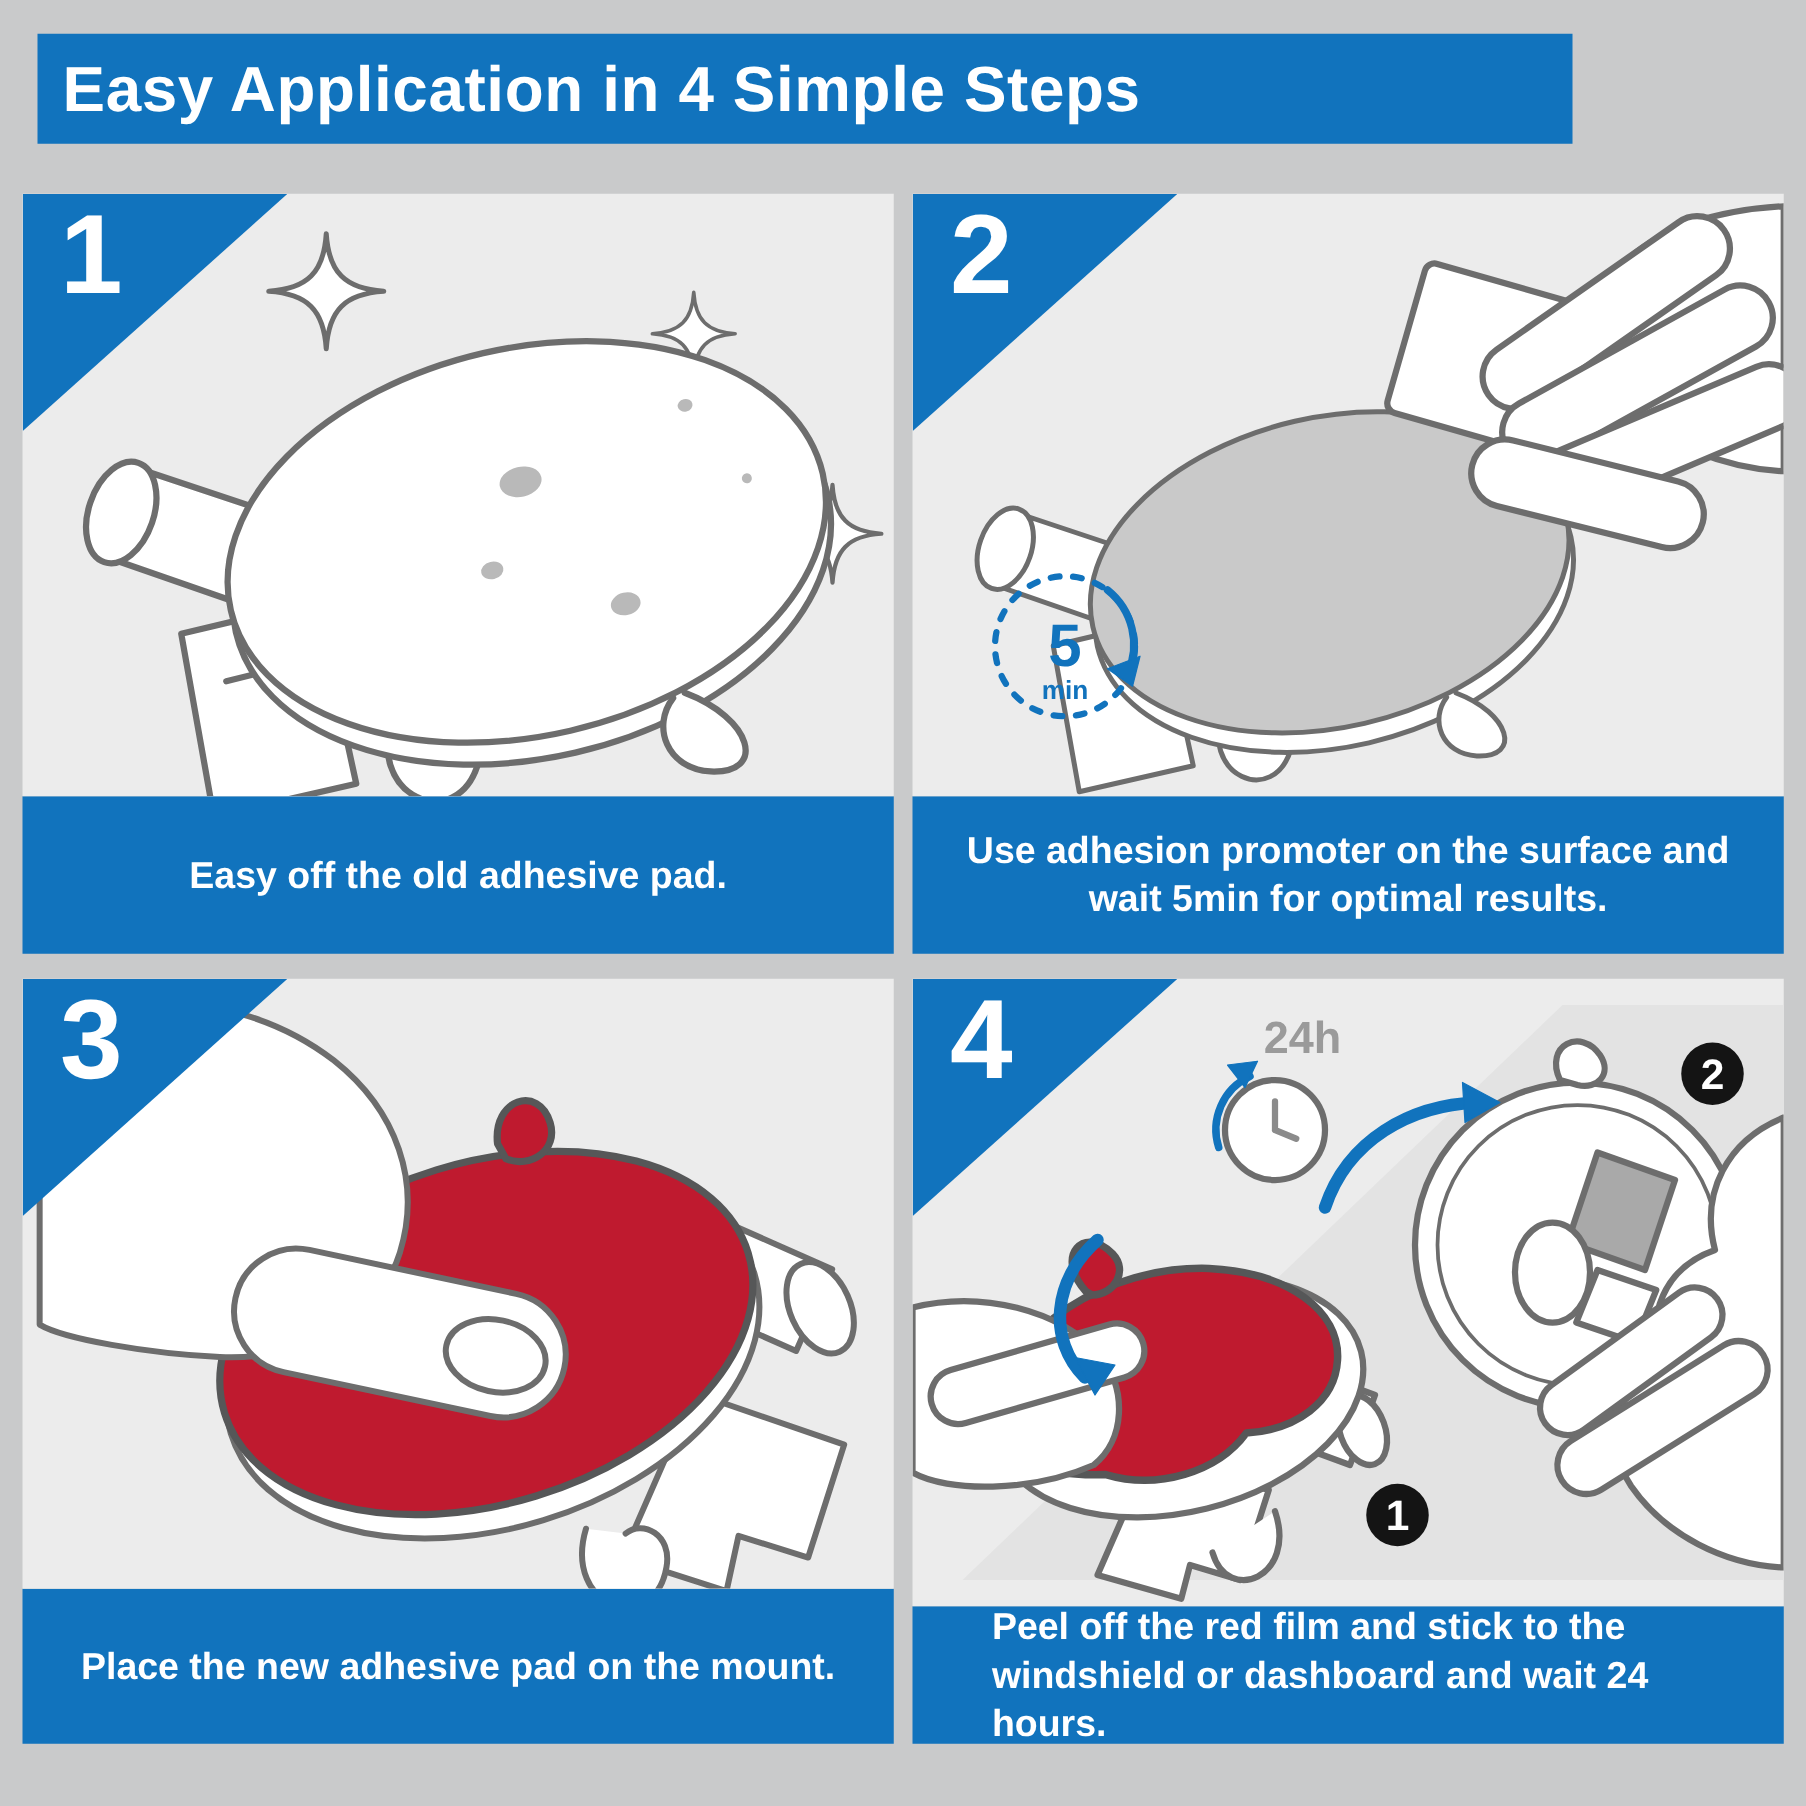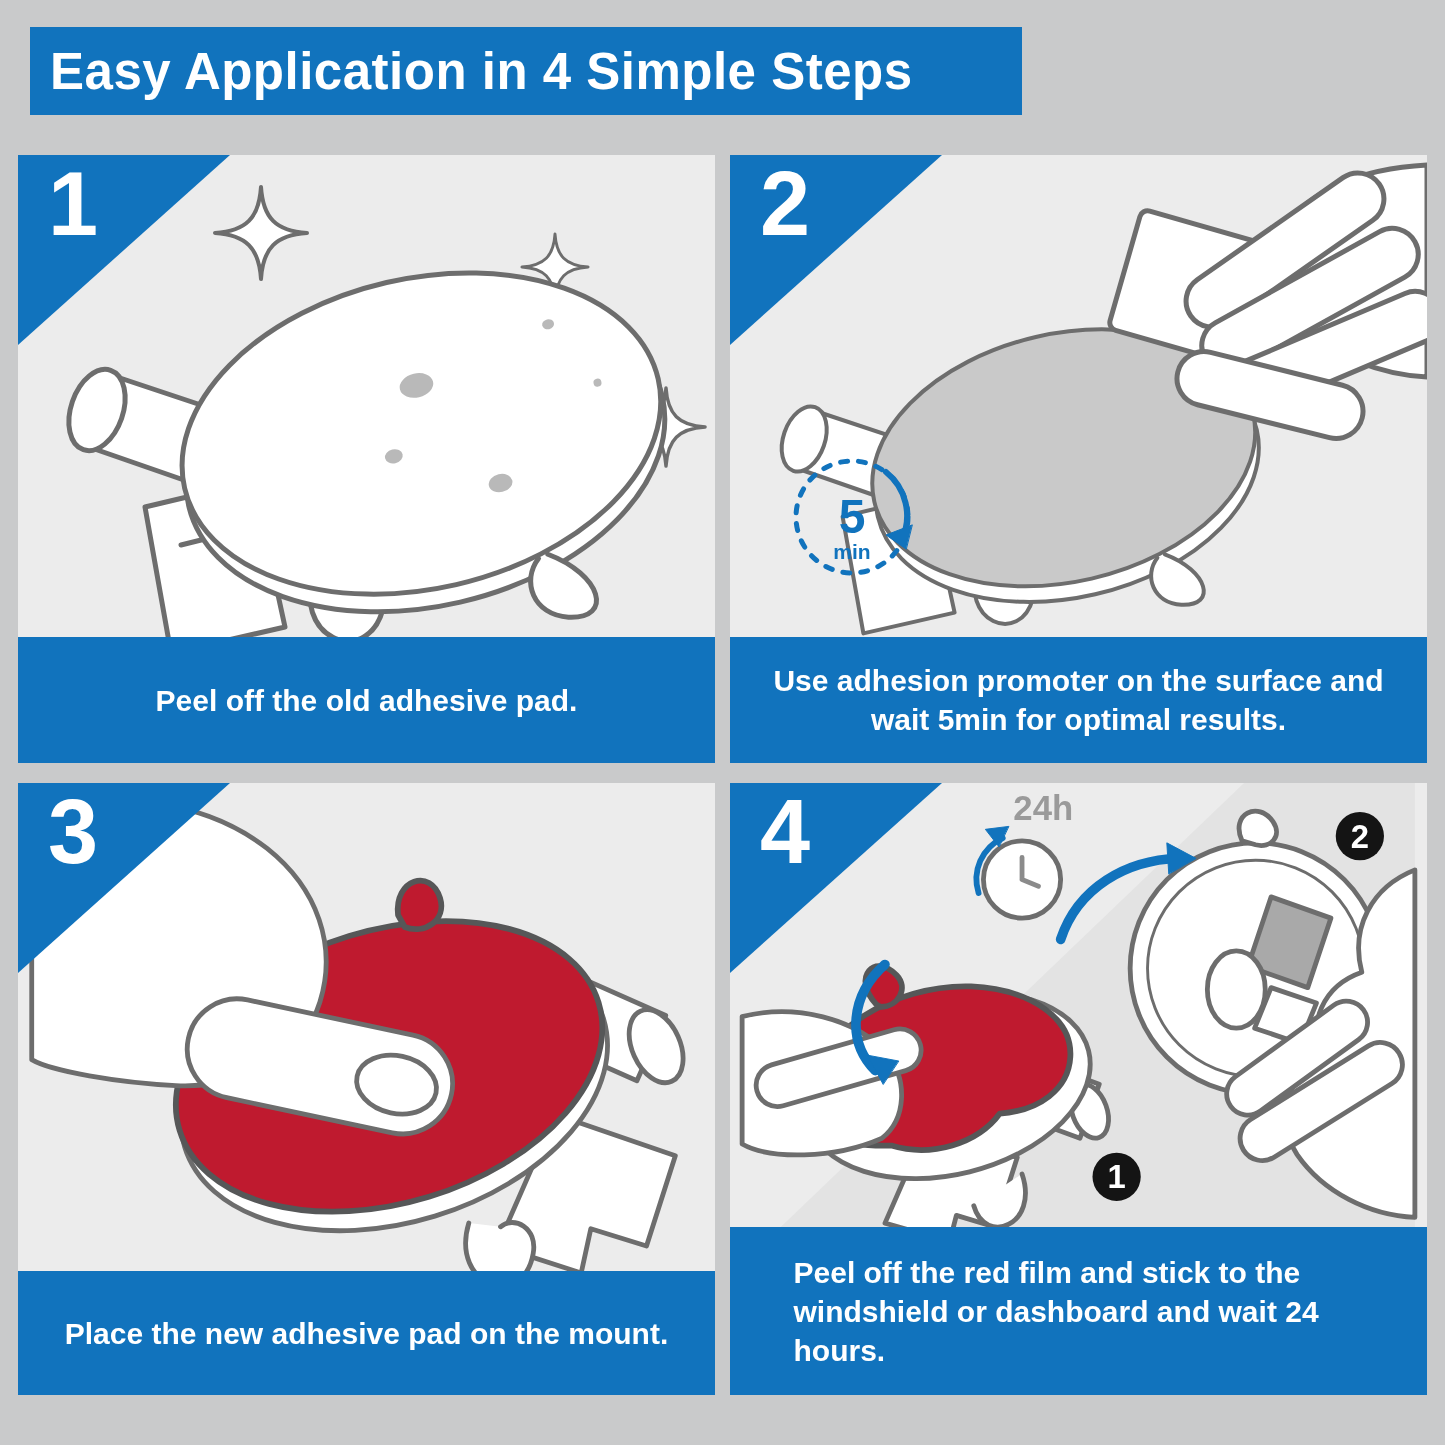--- a/index.html
+++ b/index.html
@@ -1,32 +1,32 @@
 <!DOCTYPE html>
 <html><head>
 <meta charset="utf-8">
 <style>
   *{box-sizing:border-box;}
   html,body{margin:0;padding:0;}
   body{width:1445px;height:1445px;background:#c9cacb;font-family:"Liberation Sans",sans-serif;position:relative;overflow:hidden;}
 
-  .header{position:absolute;left:30px;top:27px;width:992px;height:88px;background:#1173bd;display:flex;align-items:center;padding-left:20px;}
+  .header{position:absolute;left:30px;top:27px;width:1228px;height:88px;background:#1173bd;display:flex;align-items:center;padding-left:20px;}
   .header h1{margin:0;color:#fff;font-size:51px;font-weight:700;letter-spacing:.5px;}
 
   .grid{position:absolute;left:18px;top:155px;width:1409px;display:grid;grid-template-columns:1fr 1fr;grid-template-rows:608px 612px;column-gap:15px;row-gap:20px;}
   .panel{display:flex;flex-direction:column;}
   .illus{flex:1;position:relative;background:#ececec;overflow:hidden;}
   .illus svg{position:absolute;inset:0;width:100%;height:100%;}
   .corner{position:absolute;top:0;left:0;width:212px;height:190px;background:#1173bd;clip-path:polygon(0 0,100% 0,0 100%);}
   .stepnum{position:absolute;top:4px;left:30px;color:#fff;font-size:90px;font-weight:700;line-height:1;}
   .caption{background:#1173bd;color:#fff;font-weight:700;font-size:30px;line-height:1.3;display:flex;align-items:center;justify-content:center;text-align:center;padding:10px 26px;}
   .caption .txt{max-width:650px;}
   .cap-h126{height:126px;}
   .cap-h104{height:124px;}
-  .cap-h152{height:168px;}
+  .cap-h152{height:110px;}
   .cap-left .txt{text-align:left;max-width:570px;}
 
   
   svg *{stroke:#6d6d6d;stroke-width:5;fill:#fff;stroke-linejoin:round;stroke-linecap:round;}
   svg g{fill:none;stroke:none;}
   svg .dot{fill:#b9b9b9;stroke:none;}
   svg .spark{stroke-width:4;fill:#fff;stroke:#6d6d6d;}
   svg .nofill{fill:none;}
   svg .thin{stroke-width:3;}
   svg .graysurf{fill:#c9c9c9;}
@@ -77,21 +77,21 @@
             <ellipse class="dot" cx="200" cy="-88" rx="6" ry="5"></ellipse>
             <circle class="dot" cx="235" cy="-20" r="4"></circle>
             <path d="M148,136 C196,168 198,214 154,202 C120,192 116,156 138,138"></path>
           </g>
         </g>
       </svg>
       <div class="corner"></div>
       <div class="stepnum">1</div>
     </div>
     <div class="caption cap-h126">
-      <span class="txt">Peel off the old adhesive pad.</span>
+      <span class="txt">Easy off the old adhesive pad.</span>
     </div>
   </div>
 
   <div class="panel">
     <div class="illus">
       <svg viewBox="0 0 697 482" preserveAspectRatio="xMidYMid meet">
         <g transform="translate(295,320) scale(0.8)">
           <path d="M-262,-80 L-118,-32 L-146,40 L-290,-10 Z"></path>
           <ellipse cx="-276" cy="-45" rx="26" ry="42" transform="rotate(19 -276 -45)"></ellipse>
           <path d="M-228,52 L-85,18 L-46,108 L-98,126 L-88,172 L-202,198 Z"></path>

